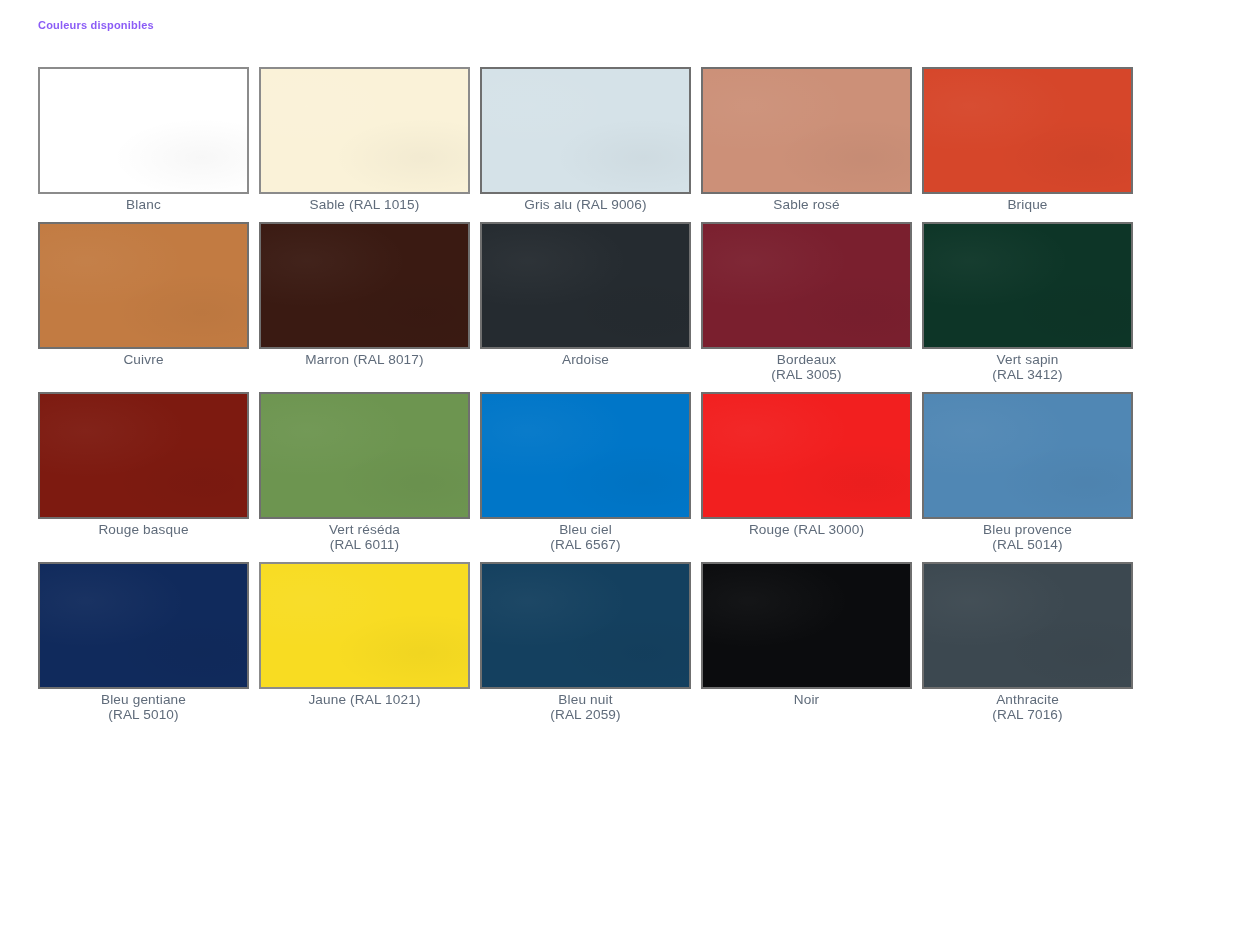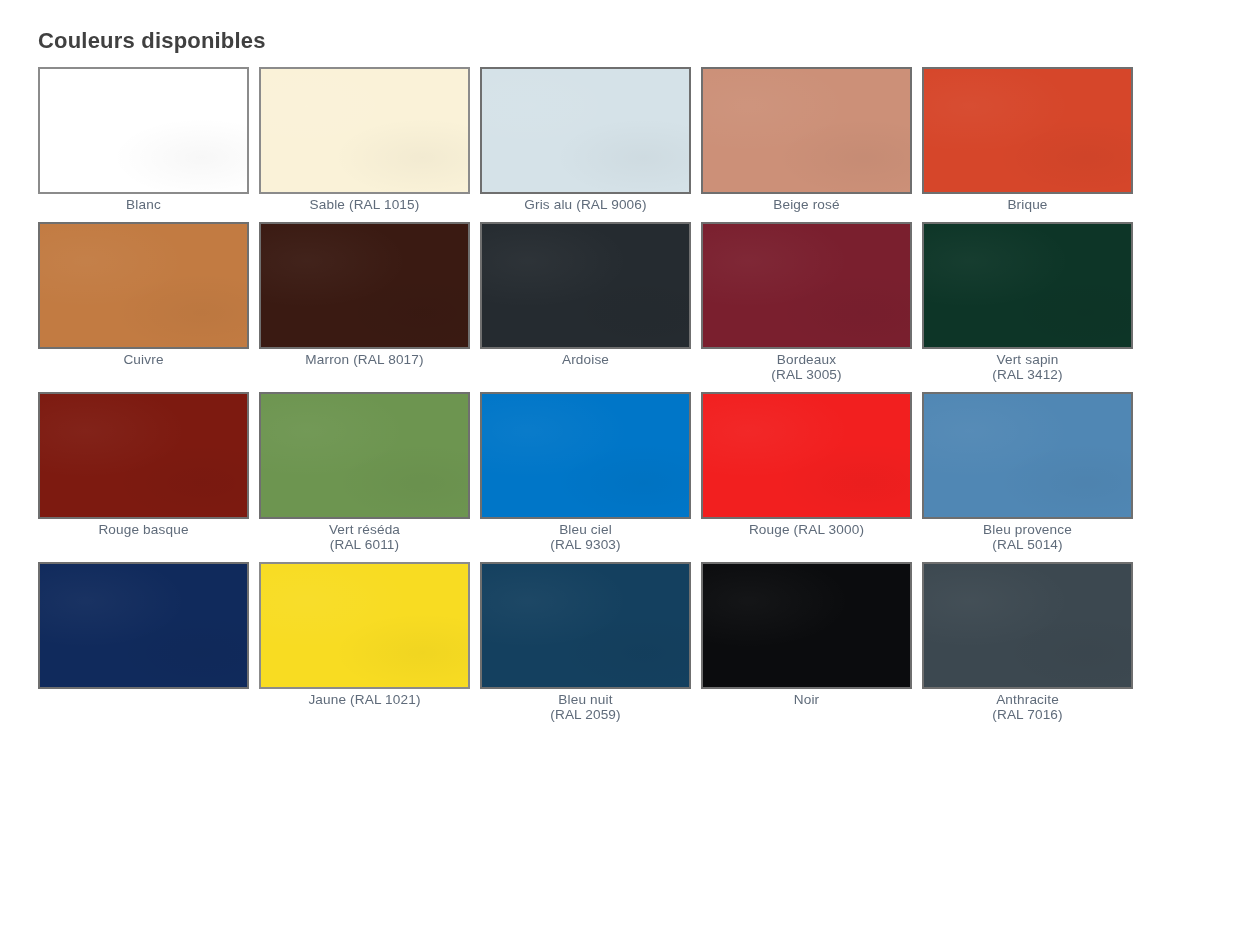--- a/index.html
+++ b/index.html
@@ -20,23 +20,23 @@
     position: absolute;
     left: 0;
     top: 0;
     width: 1250px;
     height: 938px;
   }
   #section-title {
     position: absolute;
     left: 38px;
     top: 10px;
-    font-size: 22px;
+    font-size: 11px;
     font-weight: bold;
-    color: #404040;
+    color: #8b5cf6;
     letter-spacing: 0.2px;
     white-space: nowrap;
   }
   #swatch-grid {
     position: absolute;
     left: 38px;
     top: 67px;
     width: 1180px;
     display: grid;
     grid-template-columns: repeat(5, 211px);
@@ -107,21 +107,21 @@
       <div class="swatch-cell">
         <div class="swatch-chip light-edge" style="background-color: rgb(250, 242, 216);"></div>
         <div class="swatch-label">Sable (RAL 1015)</div>
       </div>
       <div class="swatch-cell">
         <div class="swatch-chip" style="background-color: rgb(213, 226, 232);"></div>
         <div class="swatch-label">Gris alu (RAL 9006)</div>
       </div>
       <div class="swatch-cell">
         <div class="swatch-chip" style="background-color: rgb(204, 144, 120);"></div>
-        <div class="swatch-label">Beige rosé</div>
+        <div class="swatch-label">Sable rosé</div>
       </div>
       <div class="swatch-cell">
         <div class="swatch-chip" style="background-color: rgb(214, 70, 42);"></div>
         <div class="swatch-label">Brique</div>
       </div>
       <div class="swatch-cell">
         <div class="swatch-chip" style="background-color: rgb(194, 123, 66);"></div>
         <div class="swatch-label">Cuivre</div>
       </div>
       <div class="swatch-cell">
@@ -147,33 +147,35 @@
         <div class="swatch-label">Rouge basque</div>
       </div>
       <div class="swatch-cell">
         <div class="swatch-chip" style="background-color: rgb(109, 149, 80);"></div>
         <div class="swatch-label">Vert réséda
 (RAL 6011)</div>
       </div>
       <div class="swatch-cell">
         <div class="swatch-chip" style="background-color: rgb(0, 118, 200);"></div>
         <div class="swatch-label">Bleu ciel
-(RAL 9303)</div>
+(RAL 6567)</div>
       </div>
       <div class="swatch-cell">
         <div class="swatch-chip" style="background-color: rgb(242, 31, 31);"></div>
         <div class="swatch-label">Rouge (RAL 3000)</div>
       </div>
       <div class="swatch-cell">
         <div class="swatch-chip" style="background-color: rgb(80, 135, 180);"></div>
         <div class="swatch-label">Bleu provence
 (RAL 5014)</div>
       </div>
       <div class="swatch-cell">
         <div class="swatch-chip" style="background-color: rgb(16, 42, 92);"></div>
+        <div class="swatch-label">Bleu gentiane
+(RAL 5010)</div>
       </div>
       <div class="swatch-cell">
         <div class="swatch-chip light-edge" style="background-color: rgb(248, 220, 34);"></div>
         <div class="swatch-label">Jaune (RAL 1021)</div>
       </div>
       <div class="swatch-cell">
         <div class="swatch-chip" style="background-color: rgb(20, 64, 95);"></div>
         <div class="swatch-label">Bleu nuit
 (RAL 2059)</div>
       </div>

